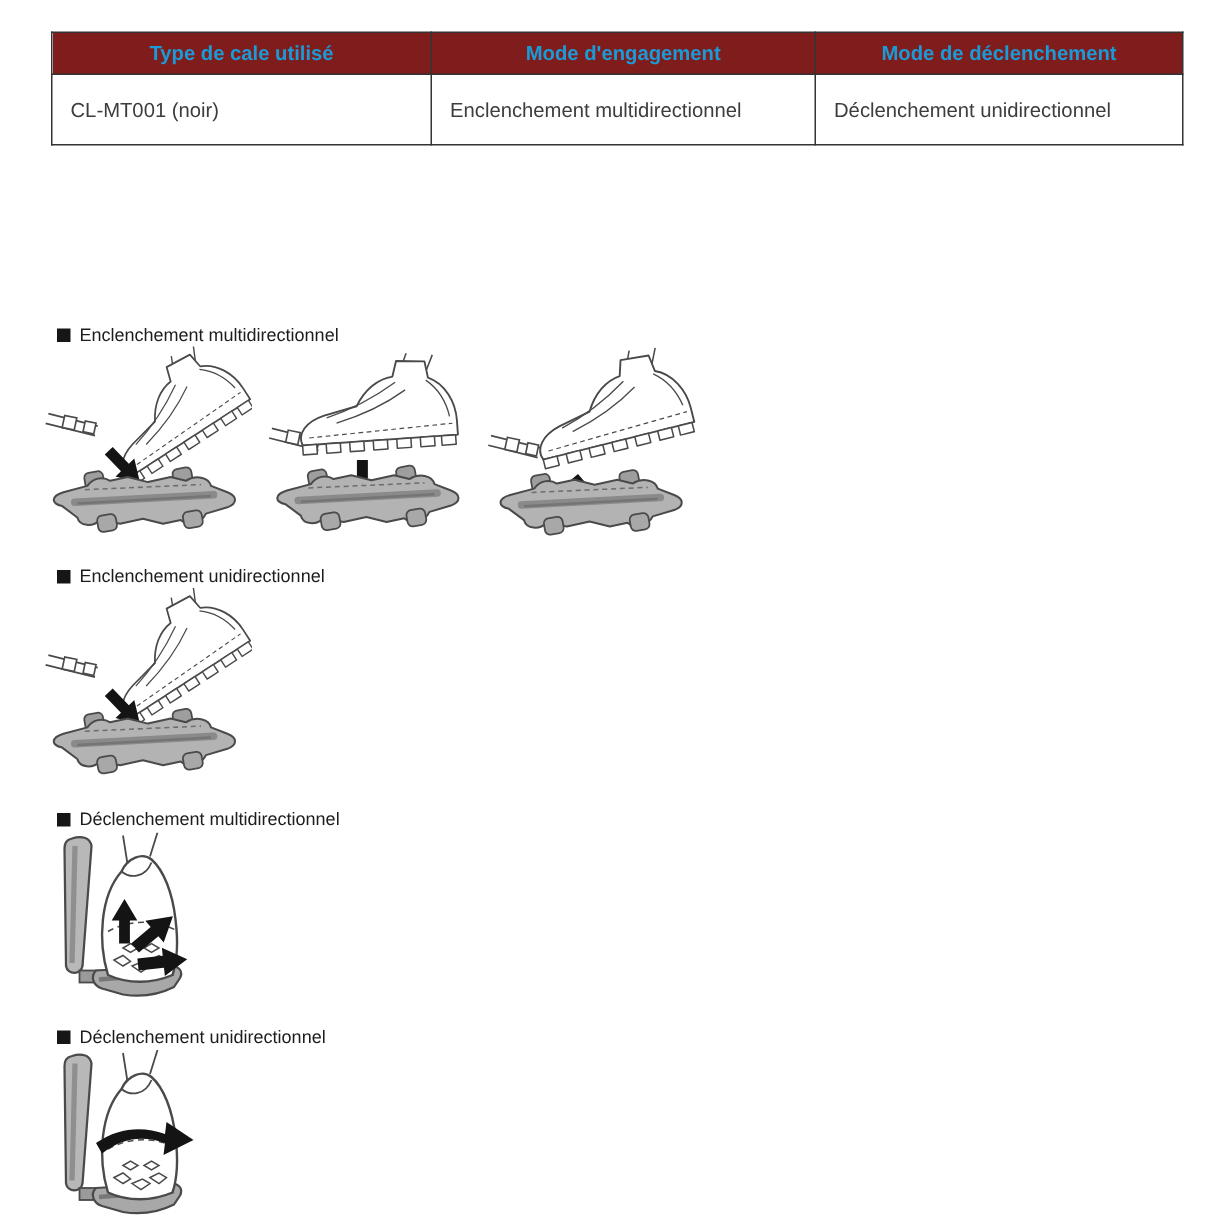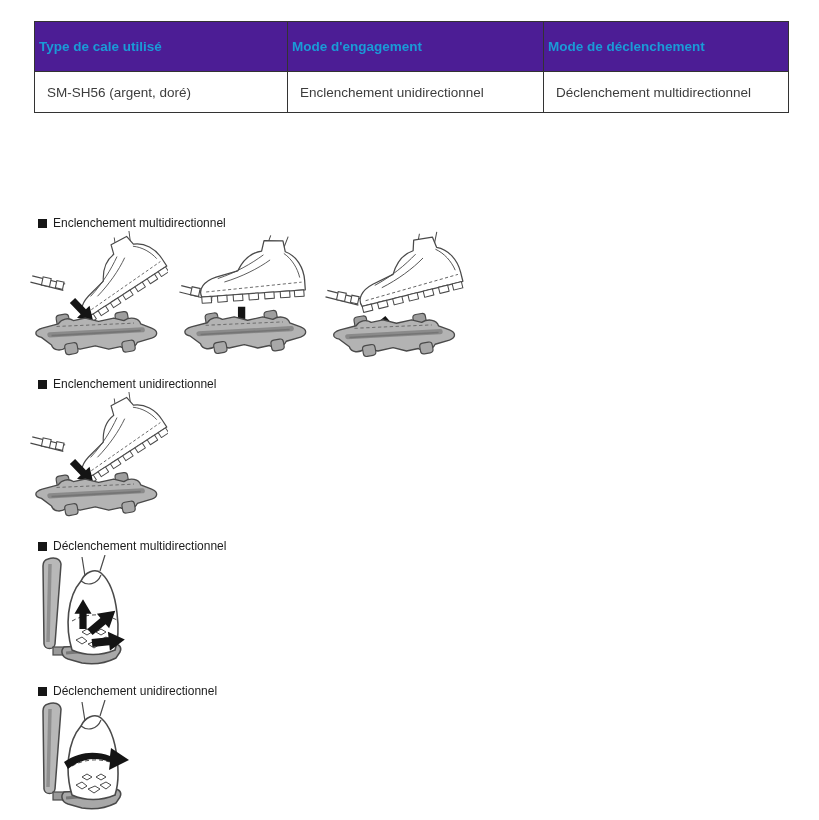--- a/index.html
+++ b/index.html
@@ -3,22 +3,22 @@
 <meta charset="utf-8">
 <style>
   html,body{margin:0;padding:0;background:#fff;}
   body{width:819px;height:820px;position:relative;overflow:hidden;
        font-family:"Liberation Sans","DejaVu Sans",sans-serif;}
 
   
   table.cleat-table{position:absolute;left:34px;top:21px;width:754px;
       border-collapse:collapse;table-layout:fixed;}
   .cleat-table th,.cleat-table td{border:1px solid #333;overflow:hidden;}
-  .cleat-table th{height:27px;background:#4c1d95;color:#1a9bd7;
-      font-size:13.5px;font-weight:bold;text-align:left;padding:11px 4px;}
+  .cleat-table th{height:27px;background:#7f1d1d;color:#1a9bd7;
+      font-size:13.5px;font-weight:bold;text-align:center;padding:0 4px;}
   .cleat-table td{height:40px;background:#fff;color:#3d3d3d;
       font-size:13.5px;font-weight:normal;text-align:left;padding:0 6px 0 12px;}
   .cleat-table tr.tall td{height:46px;}
 
   
   .section-label{position:absolute;left:38px;display:flex;align-items:center;
       gap:6px;font-size:12px;color:#1c1c1c;white-space:nowrap;}
   .label-square{width:9px;height:9px;background:#161616;flex:0 0 auto;}
 
   
@@ -90,24 +90,24 @@
       <col style="width:245px">
     </colgroup>
   <thead>
     <tr>
       <th>Type de cale utilisé</th>
       <th>Mode d'engagement</th>
       <th>Mode de déclenchement</th>
     </tr>
   </thead>
   <tbody>
-    <tr>
-      <td>SM-SH56 (argent, doré)</td>
-      <td>Enclenchement unidirectionnel</td>
-      <td>Déclenchement multidirectionnel</td>
+    <tr class="tall">
+      <td>CL-MT001 (noir)</td>
+      <td>Enclenchement multidirectionnel</td>
+      <td>Déclenchement unidirectionnel</td>
     </tr>
   </tbody>
 </table>
 
 <div class="section-label" style="top:216px;">
   <span class="label-square"></span>
   <span>Enclenchement multidirectionnel</span>
 </div>
 
 <svg class="fig" style="left:30px;top:231px;" width="138" height="128" viewBox="0 0 150 140">

